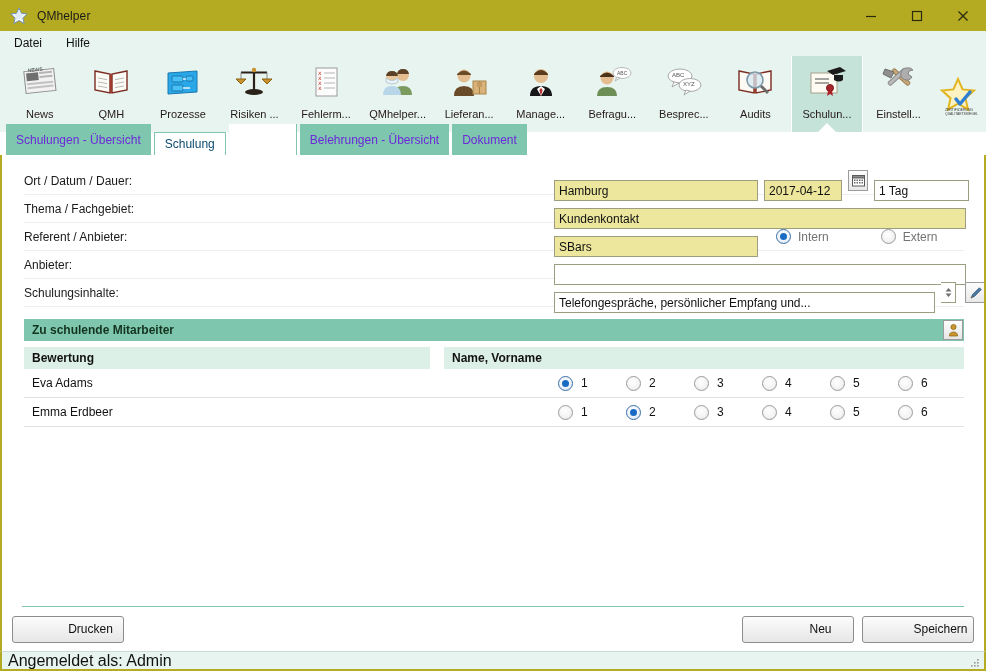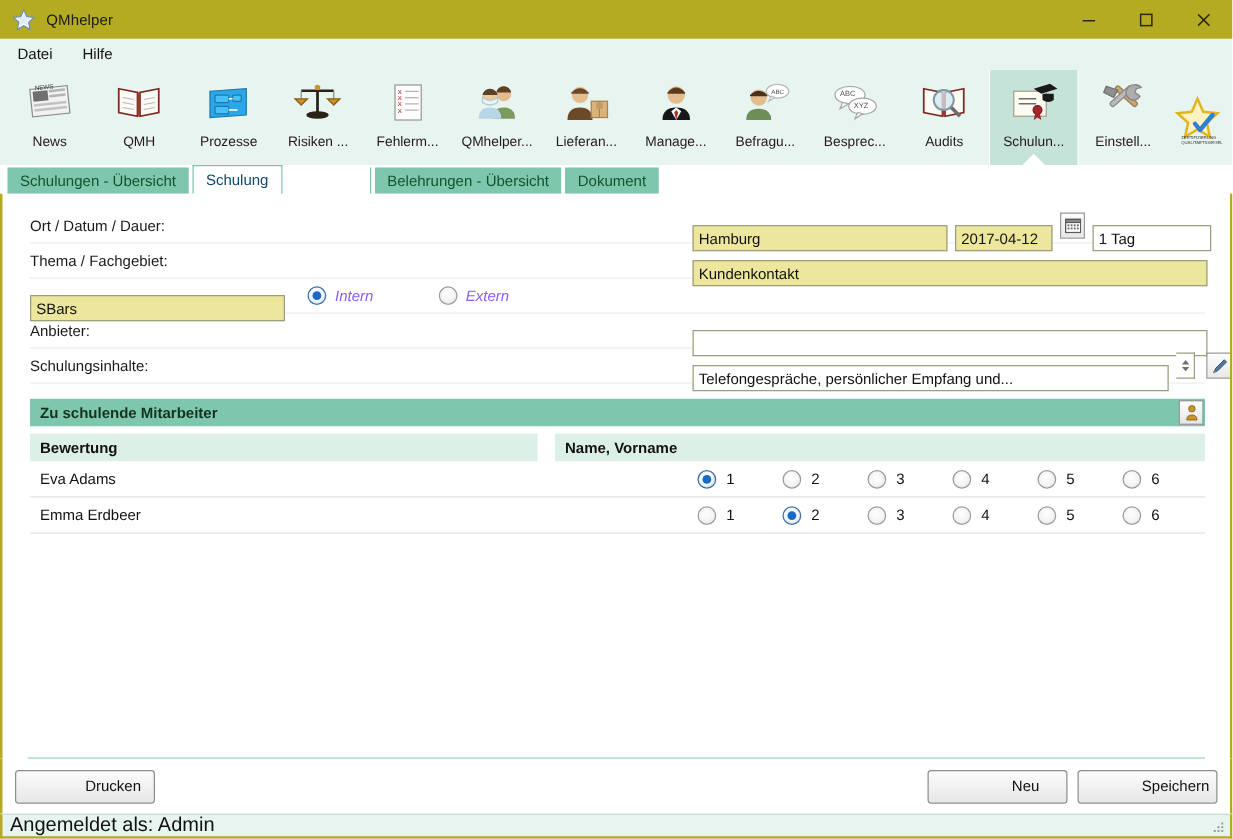--- a/index.html
+++ b/index.html
@@ -131,23 +131,23 @@
   .tabstrip {
     height: 23px;
     background: #ffffff;
     display: flex;
     align-items: flex-end;
     flex: 0 0 auto;
     padding-left: 6px;
     position: relative;
   }
   .tab {
-    height: 21px;
+    height: 31px;
     background: #7ec7ae;
-    color: #14532d;
+    color: #6d28d9;
     font-size: 12px;
     display: flex;
     align-items: center;
     padding: 0 10px;
     margin-right: 3px;
     box-sizing: border-box;
     white-space: nowrap;
   }
   .tab.active {
     background: #ffffff;
@@ -240,21 +240,21 @@
     width: 21px; height: 21px;
     border: 1px solid #9b9b9b;
     background: linear-gradient(#fdfdfd,#e8e8e8);
     box-sizing: border-box;
     display: flex; align-items: center; justify-content: center;
     margin-left: 3px;
   }
 
   .radiogrp { display: flex; align-items: center; gap: 10px; margin-left: 12px; }
   .radio-item { display: flex; align-items: center; gap: 7px; }
-  .radio-label { font-size: 12px; color: #8b5cf6; font-style: italic; }
+  .radio-label { font-size: 12px; color: #737373; }
   .rad {
     width: 15px; height: 15px; border-radius: 50%;
     background: radial-gradient(circle at 45% 38%, #ffffff 0%, #f3f3f3 58%, #dedede 100%);
     border: 1px solid #9b9b9b;
     box-sizing: border-box;
     display: flex; align-items: center; justify-content: center;
     flex: 0 0 auto;
   }
   .rad.on {
     border-color: #3b6ea5;
@@ -659,20 +659,21 @@
       </div>
 
       <div class="frow">
         <div class="flabel">Thema / Fachgebiet:</div>
         <div class="fields">
           <input class="txt req f-thema" value="Kundenkontakt" style="">
         </div>
       </div>
 
       <div class="frow">
+        <div class="flabel">Referent / Anbieter:</div>
         <div class="fields">
           <input class="txt req f-referent" value="SBars" style="">
           <div class="radiogrp">
             <div class="radio-item">
               <span class="rad on">
                   <span class="dot"></span>
                 </span>
               <span class="radio-label">Intern</span>
             </div>
             <div class="radio-item" style="margin-left:42px">

